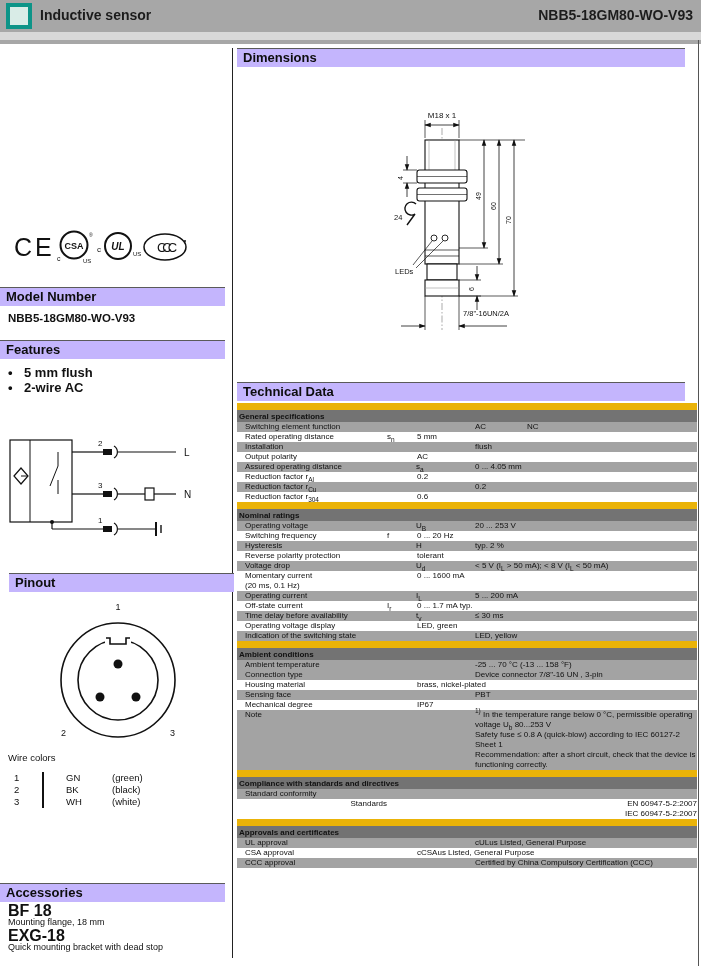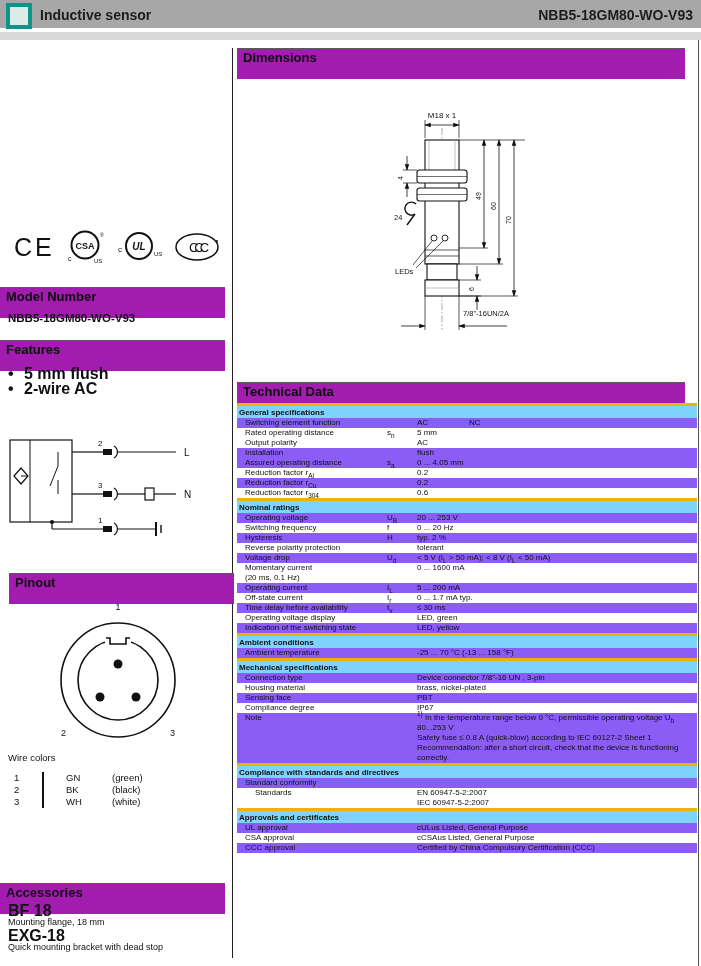--- a/index.html
+++ b/index.html
@@ -1,57 +1,57 @@
 <!DOCTYPE html>
 <html><head>
 <meta charset="utf-8">
 <style>
   html,body{margin:0;padding:0;background:#fff;}
   .page{position:relative;width:701px;height:966px;background:#fff;overflow:hidden;
         font-family:"Liberation Sans",sans-serif;color:#111;}
   
-  .tophdr{position:absolute;left:0;top:0;width:701px;height:28px;background:#a7a7a7;}
+  .tophdr{position:absolute;left:0;top:0;width:701px;height:44px;background:#a7a7a7;}
   .tophdr .logo{position:absolute;left:6px;top:3px;width:18px;height:18px;
         border:4px solid #0d9488;background:#d9ece7;}
   .tophdr .ptitle{position:absolute;left:40px;top:7px;font-size:14px;font-weight:bold;color:#1c1c1c;}
   .tophdr .pmodel{position:absolute;right:8px;top:7px;font-size:14px;font-weight:bold;color:#1c1c1c;}
   .hdrstrip{position:absolute;left:0;top:32px;width:701px;height:8px;background:#d8d8d8;}
   
   .vline-mid{position:absolute;left:232px;top:48px;width:1px;height:910px;background:#222;}
   .vline-right{position:absolute;left:698px;top:40px;width:1px;height:926px;background:#555;}
   
-  .bar{position:absolute;background:#a21caf;border-top:1px solid #5a5a5a;height:31px;line-height:18px;
+  .bar{position:absolute;background:#c4b5fd;border-top:1px solid #5a5a5a;height:19px;line-height:18px;
        font-weight:bold;font-size:13px;padding-left:6px;color:#0d0d0d;box-sizing:border-box;}
   .bar.left{left:0;width:225px;}
   .bar.right{left:237px;width:448px;}
   
   .certs{position:absolute;left:12px;top:228px;width:210px;display:flex;align-items:center;
-         justify-content:space-between;}
+         justify-content:flex-start;}
   .model-value{position:absolute;left:8px;top:312px;font-size:11.5px;font-weight:bold;}
-  .feat{position:absolute;left:8px;font-size:16px;font-weight:bold;}
+  .feat{position:absolute;left:8px;font-size:13px;font-weight:bold;}
   .feat .blt{display:inline-block;width:16px;}
   .conn-svg{position:absolute;left:8px;top:432px;}
   .pin-svg{position:absolute;left:38px;top:596px;}
   .wc-title{position:absolute;left:8px;top:752px;font-size:9.5px;}
   .wc-table{position:absolute;left:14px;top:772px;font-size:9.5px;}
   .wc-row{display:flex;height:12px;line-height:12px;}
   .wc-pin{width:28px;}
   .wc-bar{width:2px;background:#111;margin-right:22px;}
   .wc-code{width:46px;}
   .acc-item-model{font-size:16px;font-weight:bold;line-height:12px;}
   .acc-item-desc{font-size:9px;line-height:11px;margin-bottom:2px;}
   .acc-list{position:absolute;left:8px;top:905px;}
   
   .dim-svg{position:absolute;left:385px;top:98px;}
   
   .tbl{position:absolute;left:237px;top:403px;width:460px;font-size:8px;}
-  .tgroup{border-top:3px solid #eab308;font-weight:bold;padding:1.5px 0 1.5px 2px;background:#7dd3fc;line-height:9px;}
+  .tgroup{border-top:7px solid #eab308;font-weight:bold;padding:1.5px 0 1.5px 2px;background:#737373;line-height:9px;}
   .trow{display:flex;align-items:flex-start;padding-left:8px;line-height:10px;min-height:10px;}
-  .trow.shade{background:#8b5cf6;}
-  .trow.ind2{padding-left:18px;}
+  .trow.shade{background:#a3a3a3;gap:29px;}
+  .trow.ind2{padding-left:18px;text-align:right;}
   .tlabel{width:142px;flex:0 0 142px;}
   .trow.ind2 .tlabel{flex-basis:132px;width:132px;}
   .tsym{width:30px;flex:0 0 30px;}
   .tval{flex:1;}
   .tval .v1{display:inline-block;width:52px;}
   .tbl sub,.tbl sup{font-size:6.5px;line-height:0;}
   svg text{font-family:"Liberation Sans",sans-serif;}
 </style>
 </head>
 <body>
@@ -260,29 +260,29 @@
       <div class="trow shade">
         <div class="tlabel">Switching element function</div>
         <div class="tsym"></div>
         <div class="tval"><span class="v1">AC</span><span>NC</span></div>
       </div>
       <div class="trow">
         <div class="tlabel">Rated operating distance</div>
         <div class="tsym">s<sub>n</sub></div>
         <div class="tval">5 mm</div>
       </div>
+      <div class="trow shade">
+        <div class="tlabel">Installation</div>
+        <div class="tsym"></div>
+        <div class="tval">flush</div>
+      </div>
       <div class="trow">
         <div class="tlabel">Output polarity</div>
         <div class="tsym"></div>
         <div class="tval">AC</div>
-      </div>
-      <div class="trow shade">
-        <div class="tlabel">Installation</div>
-        <div class="tsym"></div>
-        <div class="tval">flush</div>
       </div>
       <div class="trow shade">
         <div class="tlabel">Assured operating distance</div>
         <div class="tsym">s<sub>a</sub></div>
         <div class="tval">0 ... 4.05 mm</div>
       </div>
       <div class="trow">
         <div class="tlabel">Reduction factor r<sub>Al</sub></div>
         <div class="tsym"></div>
         <div class="tval">0.2</div>
@@ -352,38 +352,37 @@
         <div class="tlabel">Indication of the switching state</div>
         <div class="tsym"></div>
         <div class="tval">LED, yellow</div>
       </div>
       <div class="tgroup">Ambient conditions</div>
       <div class="trow shade">
         <div class="tlabel">Ambient temperature</div>
         <div class="tsym"></div>
         <div class="tval">-25 ... 70 °C (-13 ... 158 °F)</div>
       </div>
-      <div class="tgroup">Mechanical specifications</div>
       <div class="trow shade">
         <div class="tlabel">Connection type</div>
         <div class="tsym"></div>
         <div class="tval">Device connector 7/8"-16 UN , 3-pin</div>
       </div>
       <div class="trow">
         <div class="tlabel">Housing material</div>
         <div class="tsym"></div>
         <div class="tval">brass, nickel-plated</div>
       </div>
       <div class="trow shade">
         <div class="tlabel">Sensing face</div>
         <div class="tsym"></div>
         <div class="tval">PBT</div>
       </div>
       <div class="trow">
-        <div class="tlabel">Compliance degree</div>
+        <div class="tlabel">Mechanical degree</div>
         <div class="tsym"></div>
         <div class="tval">IP67</div>
       </div>
       <div class="trow shade">
         <div class="tlabel">Note</div>
         <div class="tsym"></div>
         <div class="tval"><sup>1)</sup> In the temperature range below 0 °C, permissible operating voltage U<sub>b</sub> 80...253 V<br>Safety fuse ≤ 0.8 A (quick-blow) according to IEC 60127-2 Sheet 1<br>Recommendation: after a short circuit, check that the device is functioning correctly.</div>
       </div>
       <div class="tgroup">Compliance with standards and directives</div>
       <div class="trow shade">

